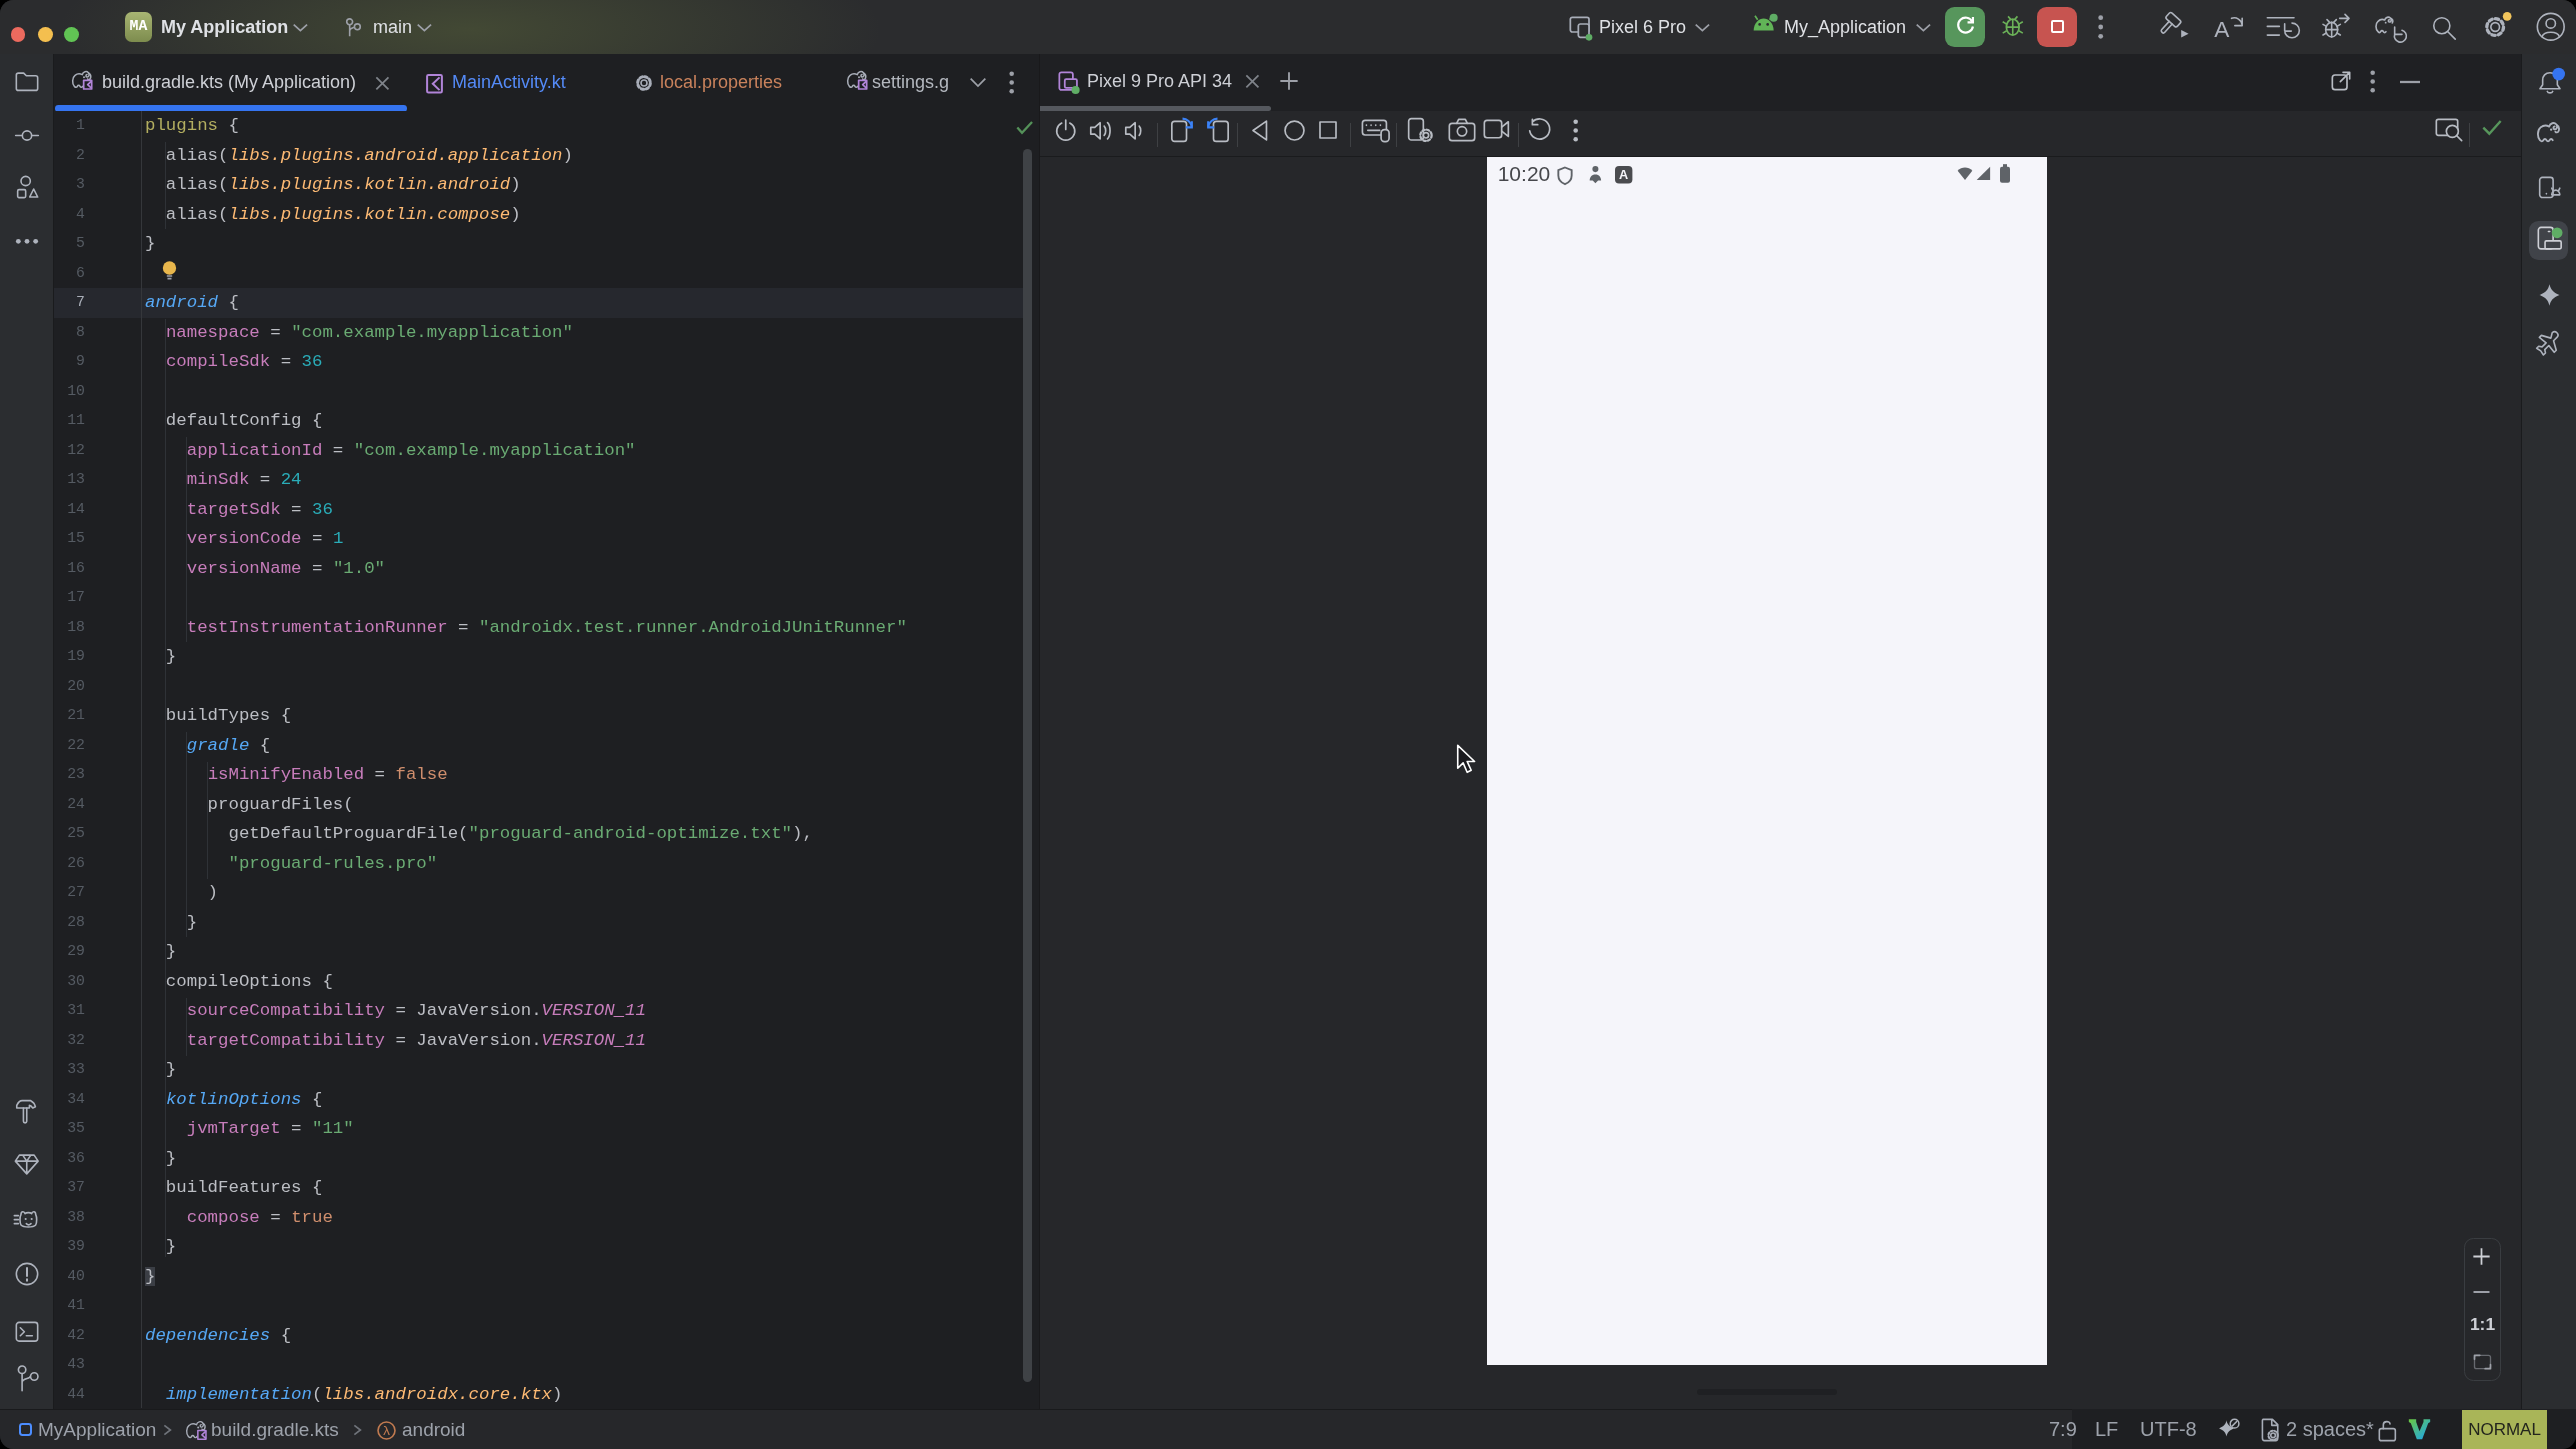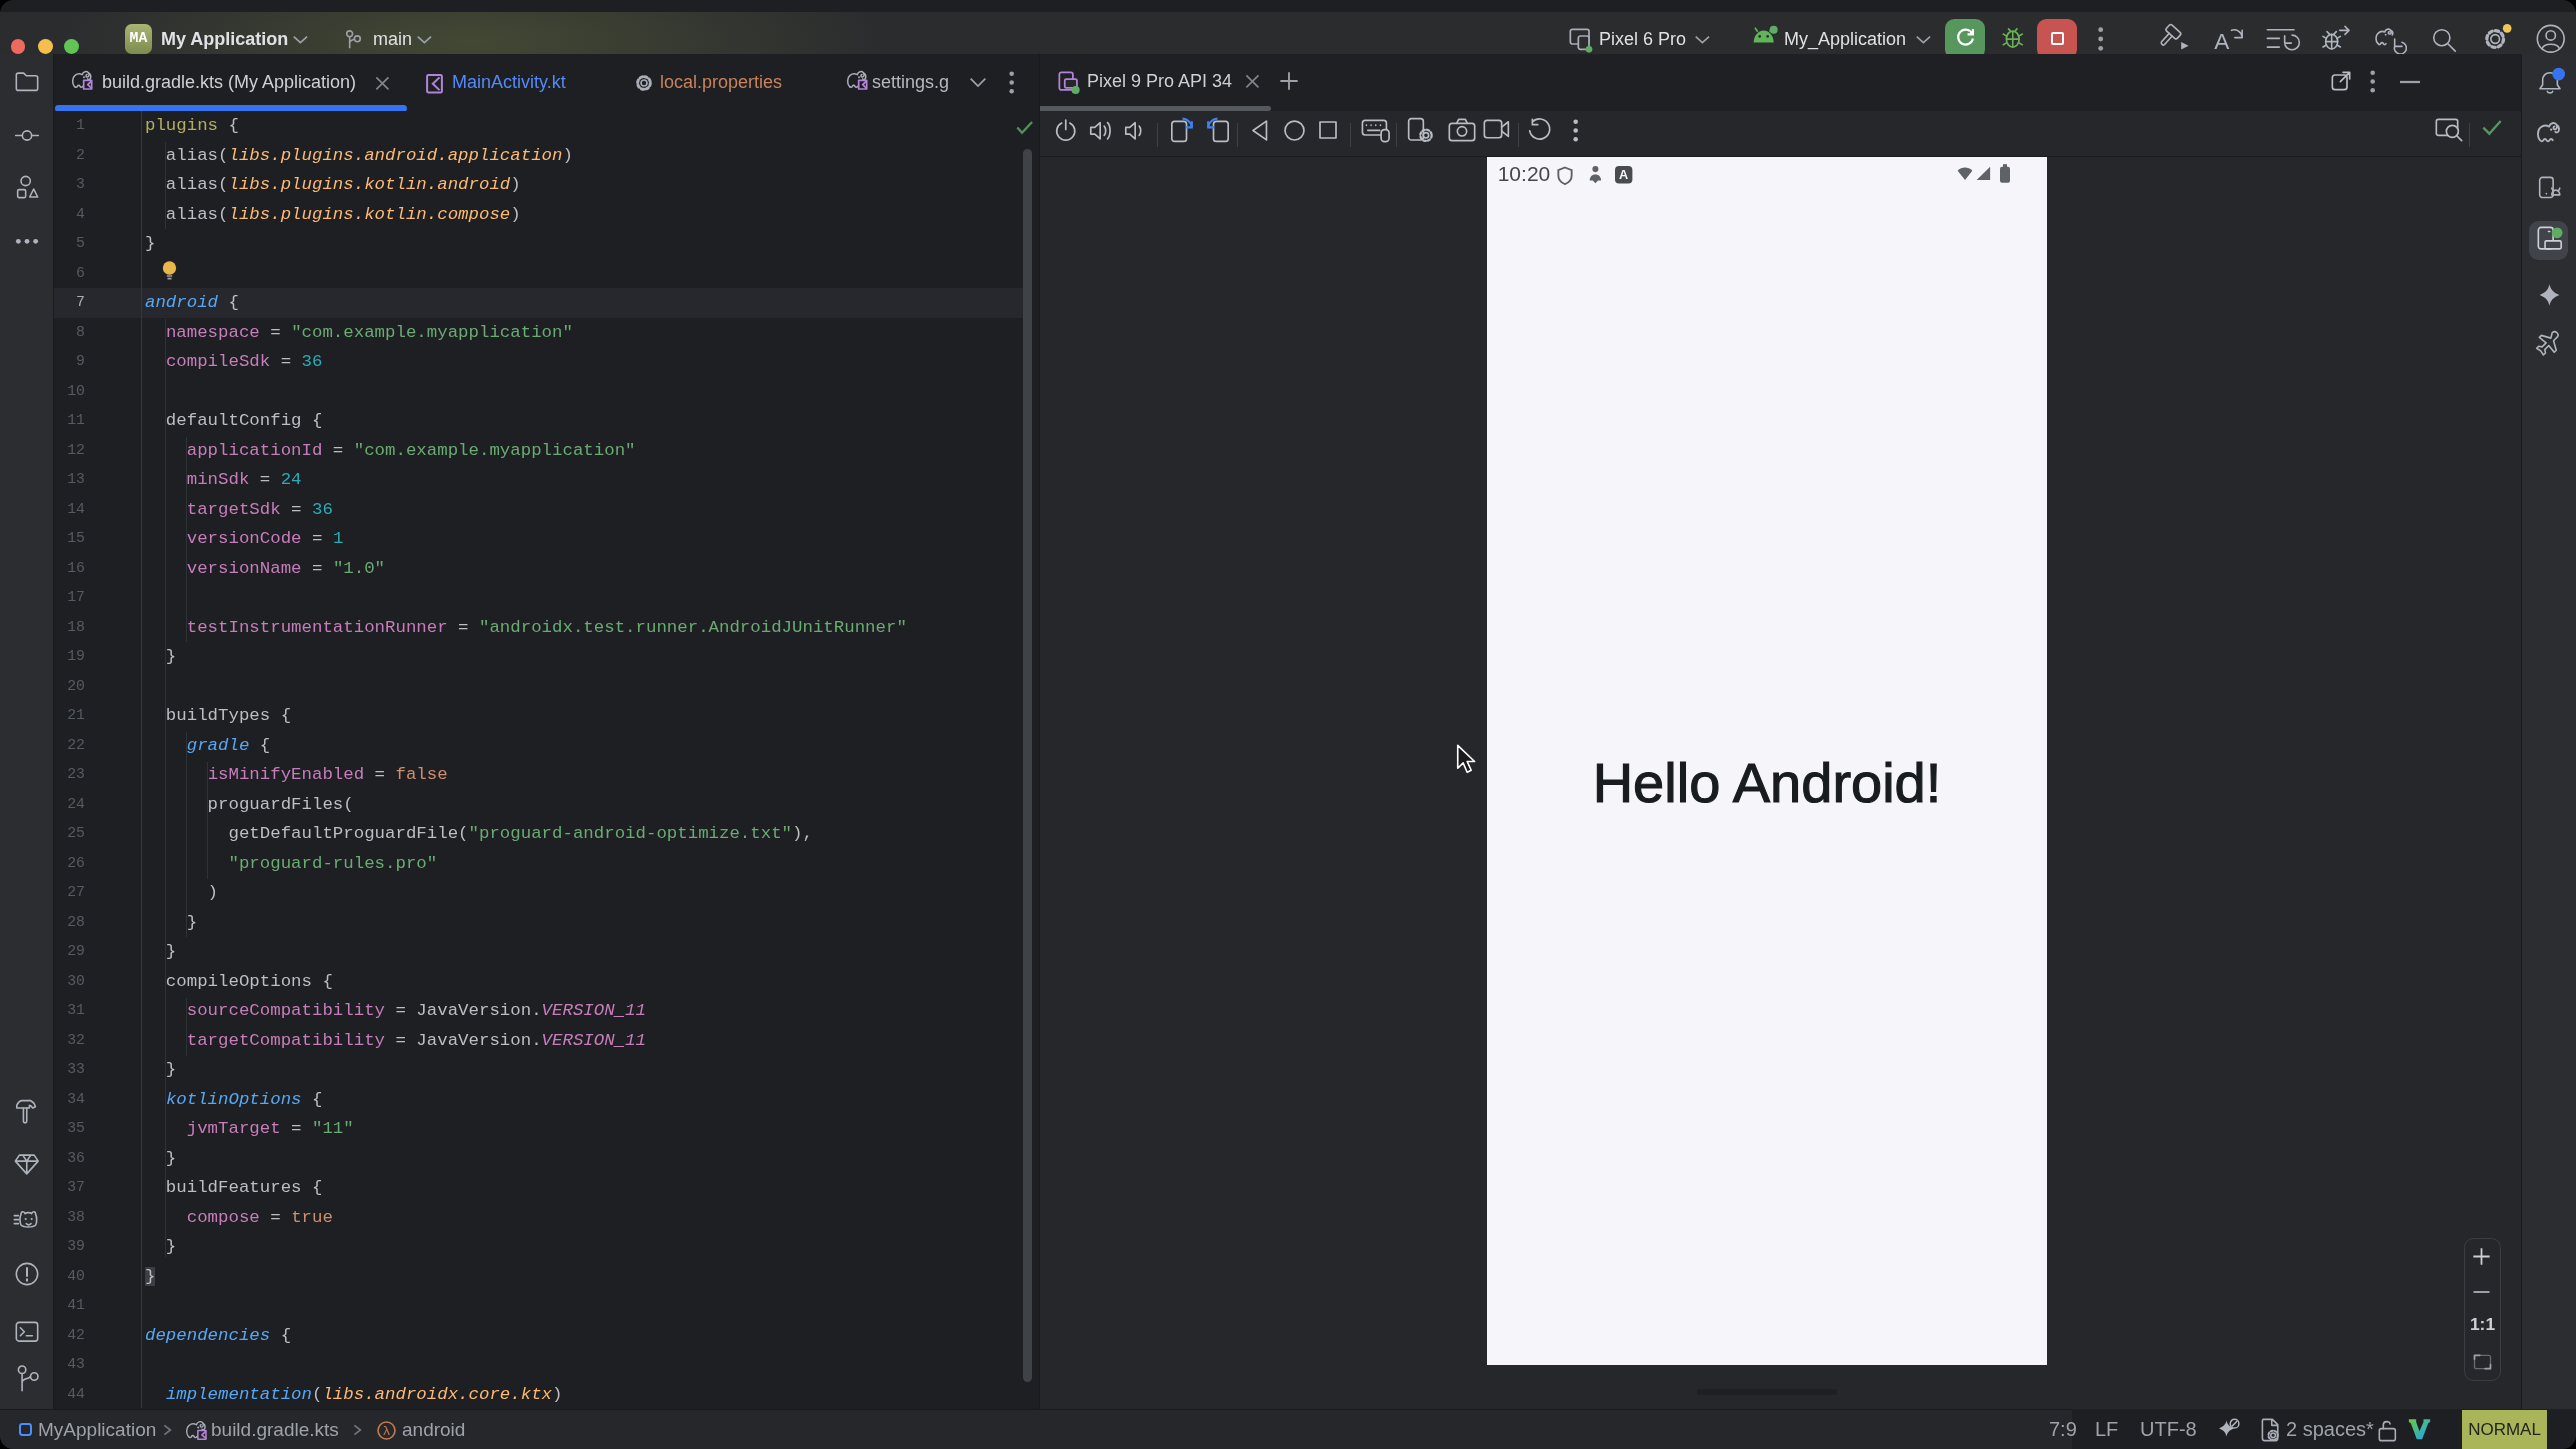--- a/index.html
+++ b/index.html
@@ -4,21 +4,21 @@
 <style>
 *{margin:0;padding:0;box-sizing:border-box}
 html,body{width:2576px;height:1449px;background:#000;overflow:hidden}
 body{font-family:"Liberation Sans",sans-serif}
 #w{position:absolute;inset:0;border-radius:13.4px;overflow:hidden;background:#1E1F22}
 .ab{position:absolute}
 svg{display:block;overflow:visible}
 
 #tb{left:0;top:0;width:2576px;height:54px;background:
  radial-gradient(ellipse 557px 141px at 470px 30px, rgba(112,128,64,.34), rgba(112,128,64,0) 74%),
- #2B2C2E; margin-top: 12px;}
+ #2B2C2E;}
 .tl{width:14.8px;height:14.8px;border-radius:50%;top:27px}
 .ttxt{color:#DFE1E5;font-size:18px;line-height:54px;white-space:nowrap}
 .chev{stroke:#9DA0A8;stroke-width:2.6;fill:none}
 
 #ls{left:0;top:54px;width:54px;height:1355px;background:#2B2D30;border-right:0.7px solid #1A1B1D}
 #rs{left:2521px;top:54px;width:55px;height:1355px;background:#2B2D30;border-left:0.7px solid #1A1B1D}
 .si{stroke:#AEB3BD;stroke-width:2.4;fill:none;stroke-linecap:round;stroke-linejoin:round}
 
 #tabs{left:54px;top:54px;width:985px;height:58px;background:#1E1F22;border-bottom:1.3px solid #333539}
 .tabt{color:#B4B8BF;font-size:18px;line-height:56px;white-space:nowrap}
@@ -469,21 +469,20 @@
   <svg class="ab" style="left:470px;top:9.4px" width="16" height="14.8" viewBox="0 0 24 22">
           <path d="M12 21 L1 7 C7 0.5 17 0.5 23 7 Z" fill="#5F6368"></path>
         </svg>
   <svg class="ab" style="left:489px;top:9.4px" width="14.8" height="14.8" viewBox="0 0 22 22">
           <path d="M1 21 L21 21 L21 1 Z" fill="#5F6368"></path>
         </svg>
   <svg class="ab" style="left:513px;top:7.4px" width="10" height="19" viewBox="0 0 15 28">
           <rect x="0" y="4" width="15" height="24" rx="3" fill="#5F6368"></rect>
           <rect x="4.5" y="0" width="6" height="5" fill="#5F6368"></rect>
         </svg>
-  <div class="ab" style="left:0;top:602px;width:560px;text-align:center;color:#191C1E;font-size:56px;line-height:48px;letter-spacing:0;-webkit-text-stroke:1.1px #191C1E">Hello Android!</div>
   <div class="ab" style="left:210px;top:1232px;width:140px;height:6px;border-radius:3.4px;background:#1F2023"></div>
  </div>
 
  <div class="ab" style="left:1424px;top:1184px;width:37px;height:143px;border:1.3px solid #3A3D41;border-radius:9.4px"></div>
  <svg class="ab" style="left:1432px;top:1193px" width="19" height="19" viewBox="0 0 28 28">
         <path d="M14 2 L14 26 M2 14 L26 14" stroke="#CED0D6" stroke-width="2.6"></path>
       </svg>
  <svg class="ab" style="left:1432px;top:1236px" width="19" height="4" viewBox="0 0 28 6">
         <path d="M2 3 L26 3" stroke="#9DA0A8" stroke-width="3"></path>
       </svg>

